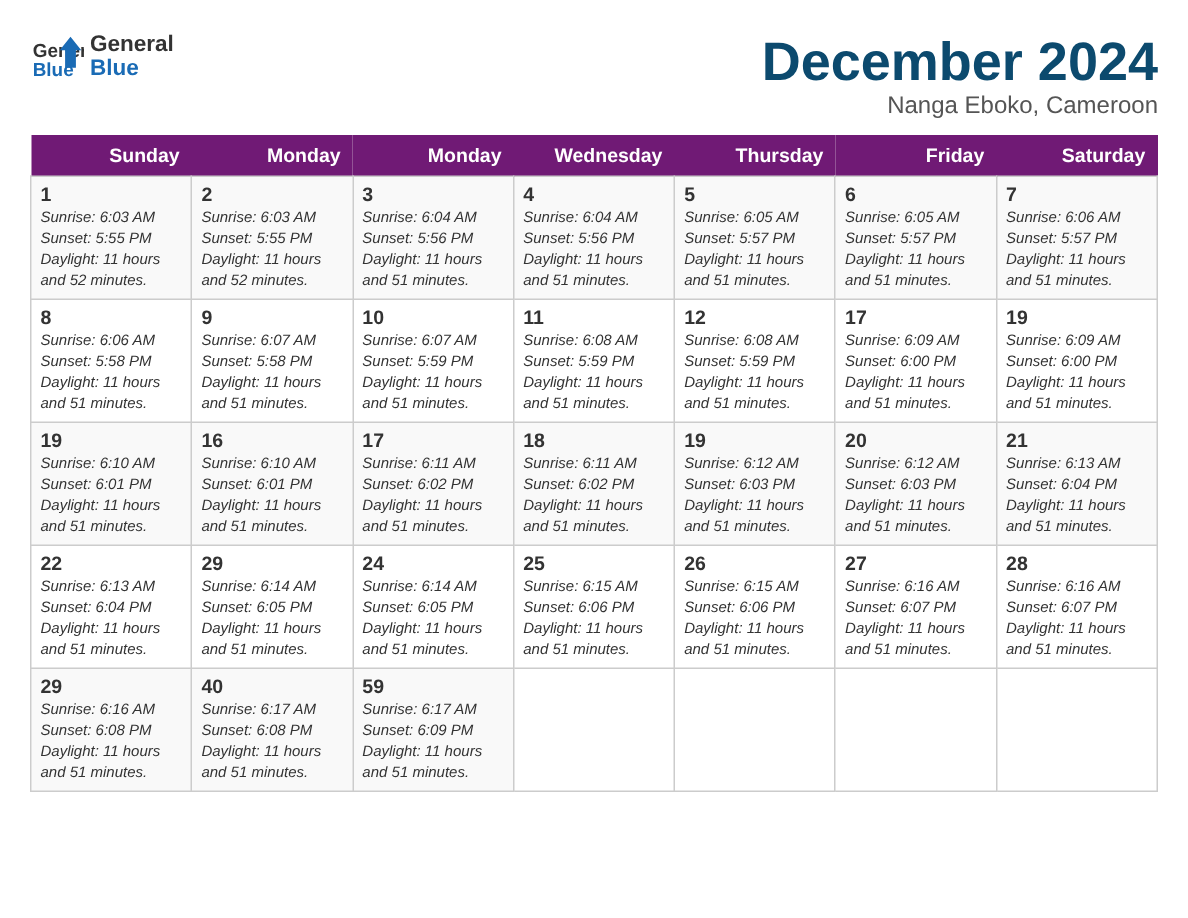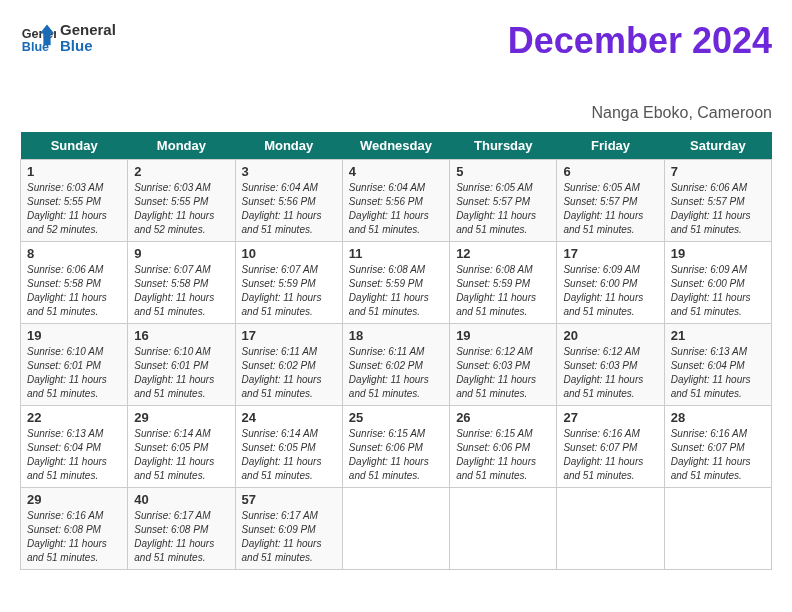--- a/index.html
+++ b/index.html
@@ -24,36 +24,35 @@
     .logo-icon {
       width: 36px;
       height: 36px;
     }
     .title-block {
       text-align: right;
     }
     .month-title {
       font-size: 36px;
       font-weight: bold;
-      color: #6d28d9;
+      color: #0c4a6e;
     }
     .location {
       font-size: 16px;
       color: #555;
-      margin-top: 42px;
     }
     table {
       width: 100%;
       border-collapse: collapse;
       font-size: 11px;
     }
     thead tr th {
-      background-color: #0f766e;
+      background-color: #701a75;
       color: #fff;
-      text-align: center;
+      text-align: right;
       padding: 6px 8px;
       font-size: 13px;
       font-weight: bold;
       margin-top: 24px;
     }
     tbody tr td {
       border: 1px solid #ccc;
       vertical-align: top;
       padding: 4px 6px;
       width: 14.28%;
@@ -241,21 +240,21 @@
       <tr>
         <td>
         <span class="day-number">29</span>
         <span class="day-info">Sunrise: 6:16 AM<br>Sunset: 6:08 PM<br>Daylight: 11 hours and 51 minutes.</span>
       </td>
         <td>
         <span class="day-number">40</span>
         <span class="day-info">Sunrise: 6:17 AM<br>Sunset: 6:08 PM<br>Daylight: 11 hours and 51 minutes.</span>
       </td>
         <td>
-        <span class="day-number">57</span>
+        <span class="day-number">59</span>
         <span class="day-info">Sunrise: 6:17 AM<br>Sunset: 6:09 PM<br>Daylight: 11 hours and 51 minutes.</span>
       </td>
         <td class="empty-cell"></td>
         <td class="empty-cell"></td>
         <td class="empty-cell"></td>
         <td class="empty-cell"></td>
       </tr>
     </tbody>
 </table>
 

